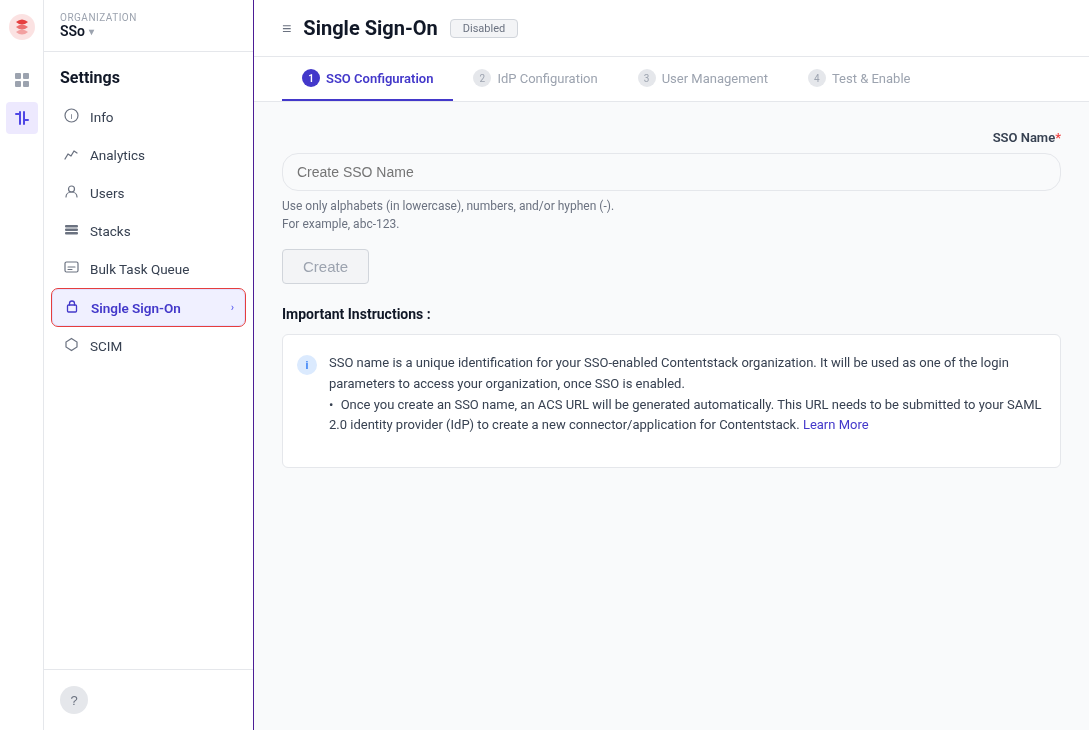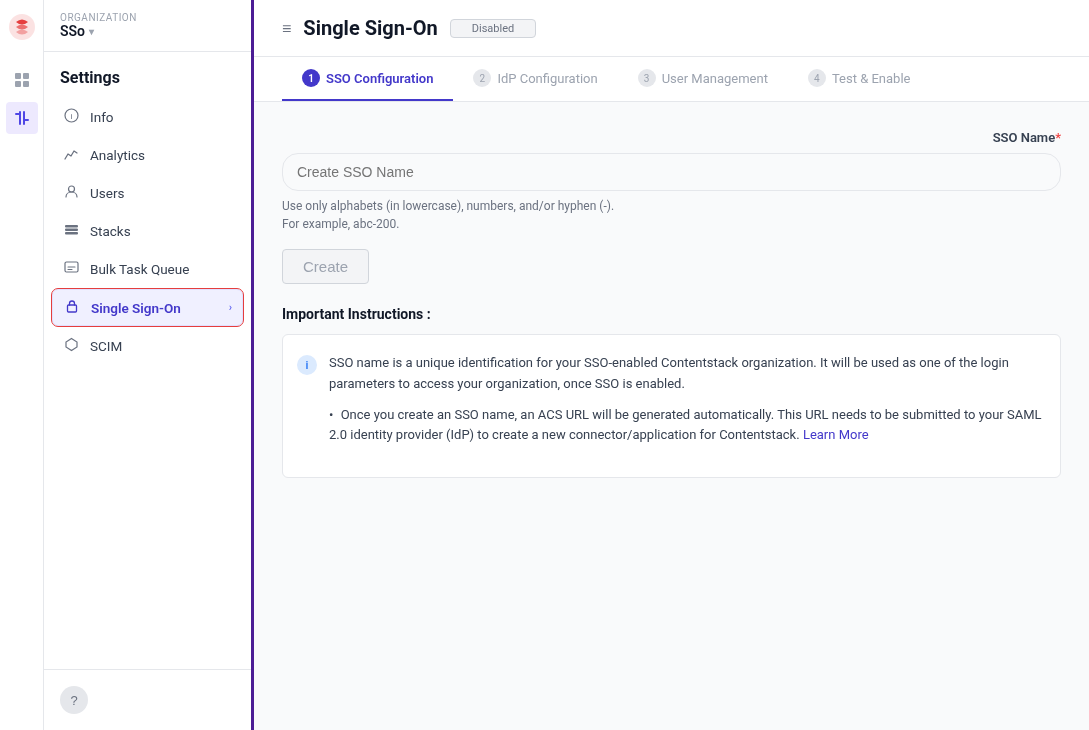--- a/index.html
+++ b/index.html
@@ -35,21 +35,21 @@
     }
     .icon-bar .nav-icon.active {
       color: #4f46e5;
       background: #ede9fe;
     }
 
     
     .sidebar {
       width: 210px;
       background: #fff;
-      border-right: 3px solid #4c1d95;
+      border-right: 1px solid #4c1d95;
       display: flex;
       flex-direction: column;
       flex-shrink: 0;
     }
     .sidebar-header {
       padding: 12px 16px;
       border-bottom: 1px solid #e5e7eb;
     }
     .org-label {
       font-size: 10px;
@@ -149,21 +149,21 @@
     .page-title {
       font-size: 20px;
       font-weight: 700;
       color: #111827;
     }
     .disabled-badge {
       background: #f3f4f6;
       border: 1px solid #d1d5db;
       color: #6b7280;
       font-size: 11px;
-      padding: 2px 21px;
+      padding: 2px 12px;
       border-radius: 4px;
     }
 
     
     .tabs-bar {
       background: #fff;
       border-bottom: 1px solid #e5e7eb;
       padding: 0 28px;
       display: flex;
       gap: 0;
@@ -266,21 +266,21 @@
       font-size: 11px;
       font-weight: 700;
       flex-shrink: 0;
       margin-top: 2px;
     }
     .instructions-text {
       font-size: 13px;
       color: #374151;
       line-height: 1.6;
     }
-    .instructions-text p { margin-bottom: 10px; }
+    .instructions-text p { }
     .instructions-text p:last-child { margin-bottom: 13px; }
     .learn-more { color: #4338ca; text-decoration: none; }
   </style>
 </head>
 <body>
 
 <div class="icon-bar">
 
   <div class="logo">
     <svg viewBox="0 0 30 30" width="30" height="30">
@@ -418,21 +418,21 @@
       <span>Test &amp; Enable</span>
     </div>
   </div>
 
   <div class="content">
     <div class="field-label">
       <span>SSO Name</span><span class="required">*</span>
     </div>
     <input class="sso-input" type="text" placeholder="Create SSO Name" style="">
     <p class="field-hint">Use only alphabets (in lowercase), numbers, and/or hyphen (-).</p>
-    <p class="field-hint">For example, abc-200.</p>
+    <p class="field-hint">For example, abc-123.</p>
     <button class="create-btn">Create</button>
 
     <div class="instructions-title">Important Instructions :</div>
     <div class="instructions-box">
       <div class="info-icon-circle">i</div>
       <div class="instructions-text">
         <p>SSO name is a unique identification for your SSO-enabled Contentstack organization. It will be used as one of the login parameters to access your organization, once SSO is enabled.</p>
         <p>
           <span style="margin-right:4px">•</span>
           <span>Once you create an SSO name, an ACS URL will be generated automatically. This URL needs to be submitted to your SAML 2.0 identity provider (IdP) to create a new connector/application for Contentstack.</span>

